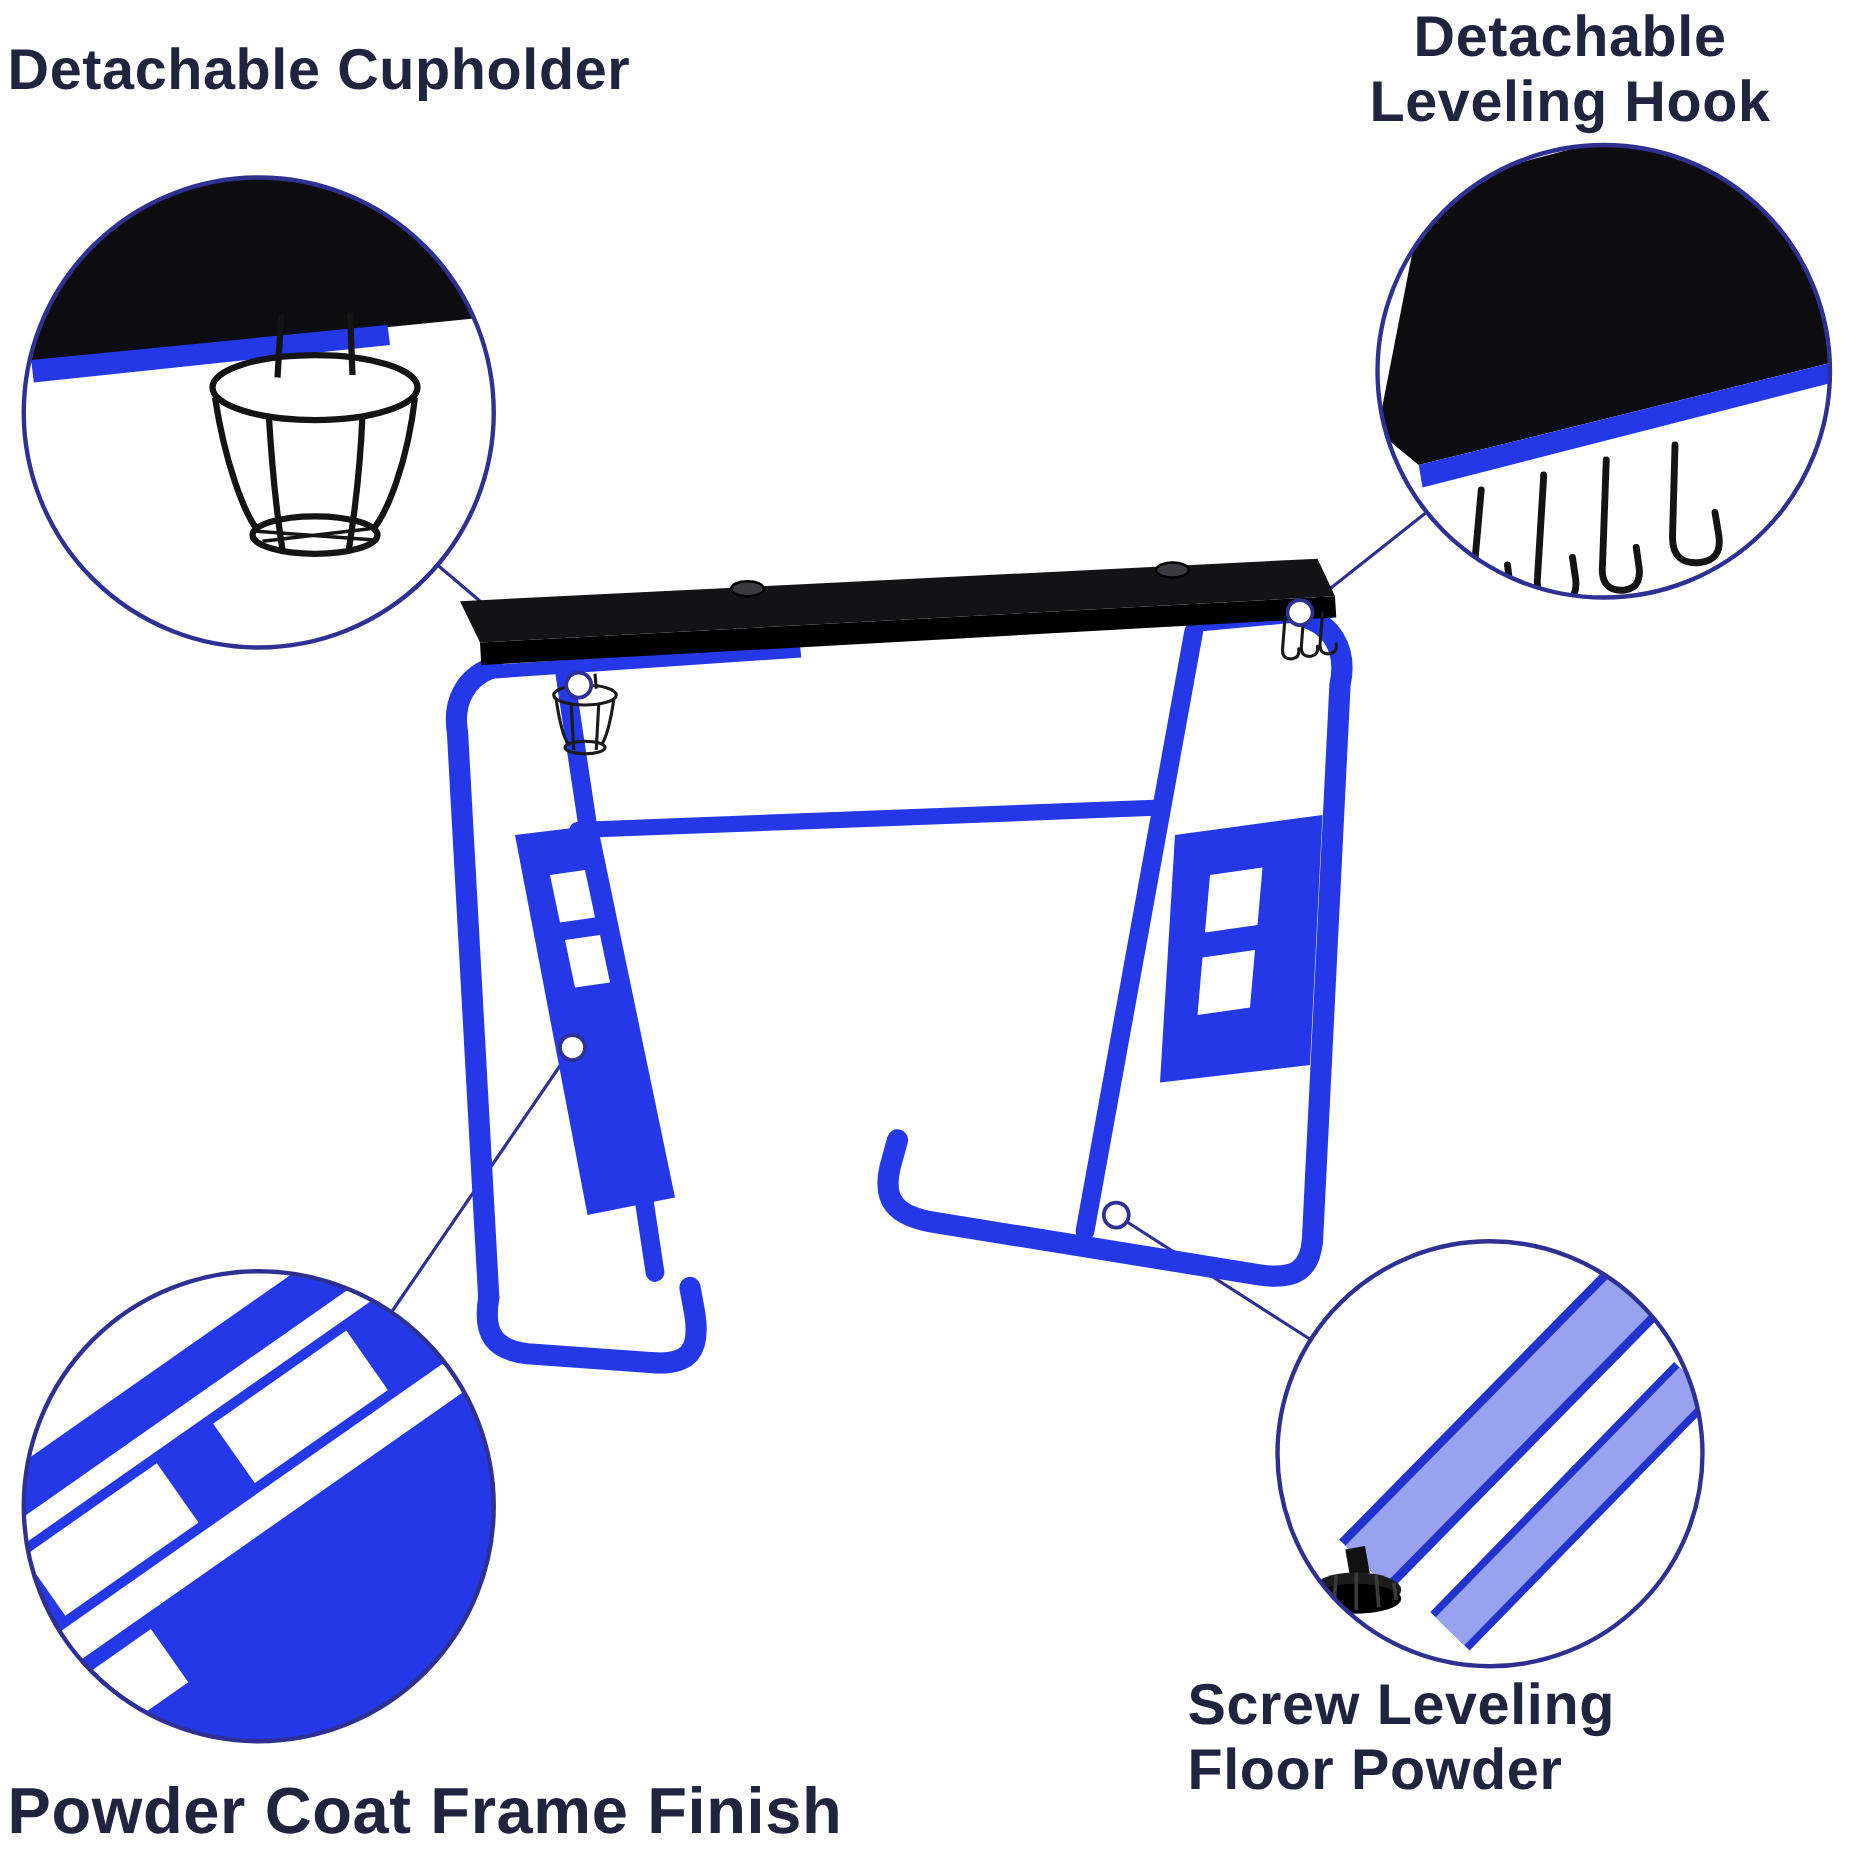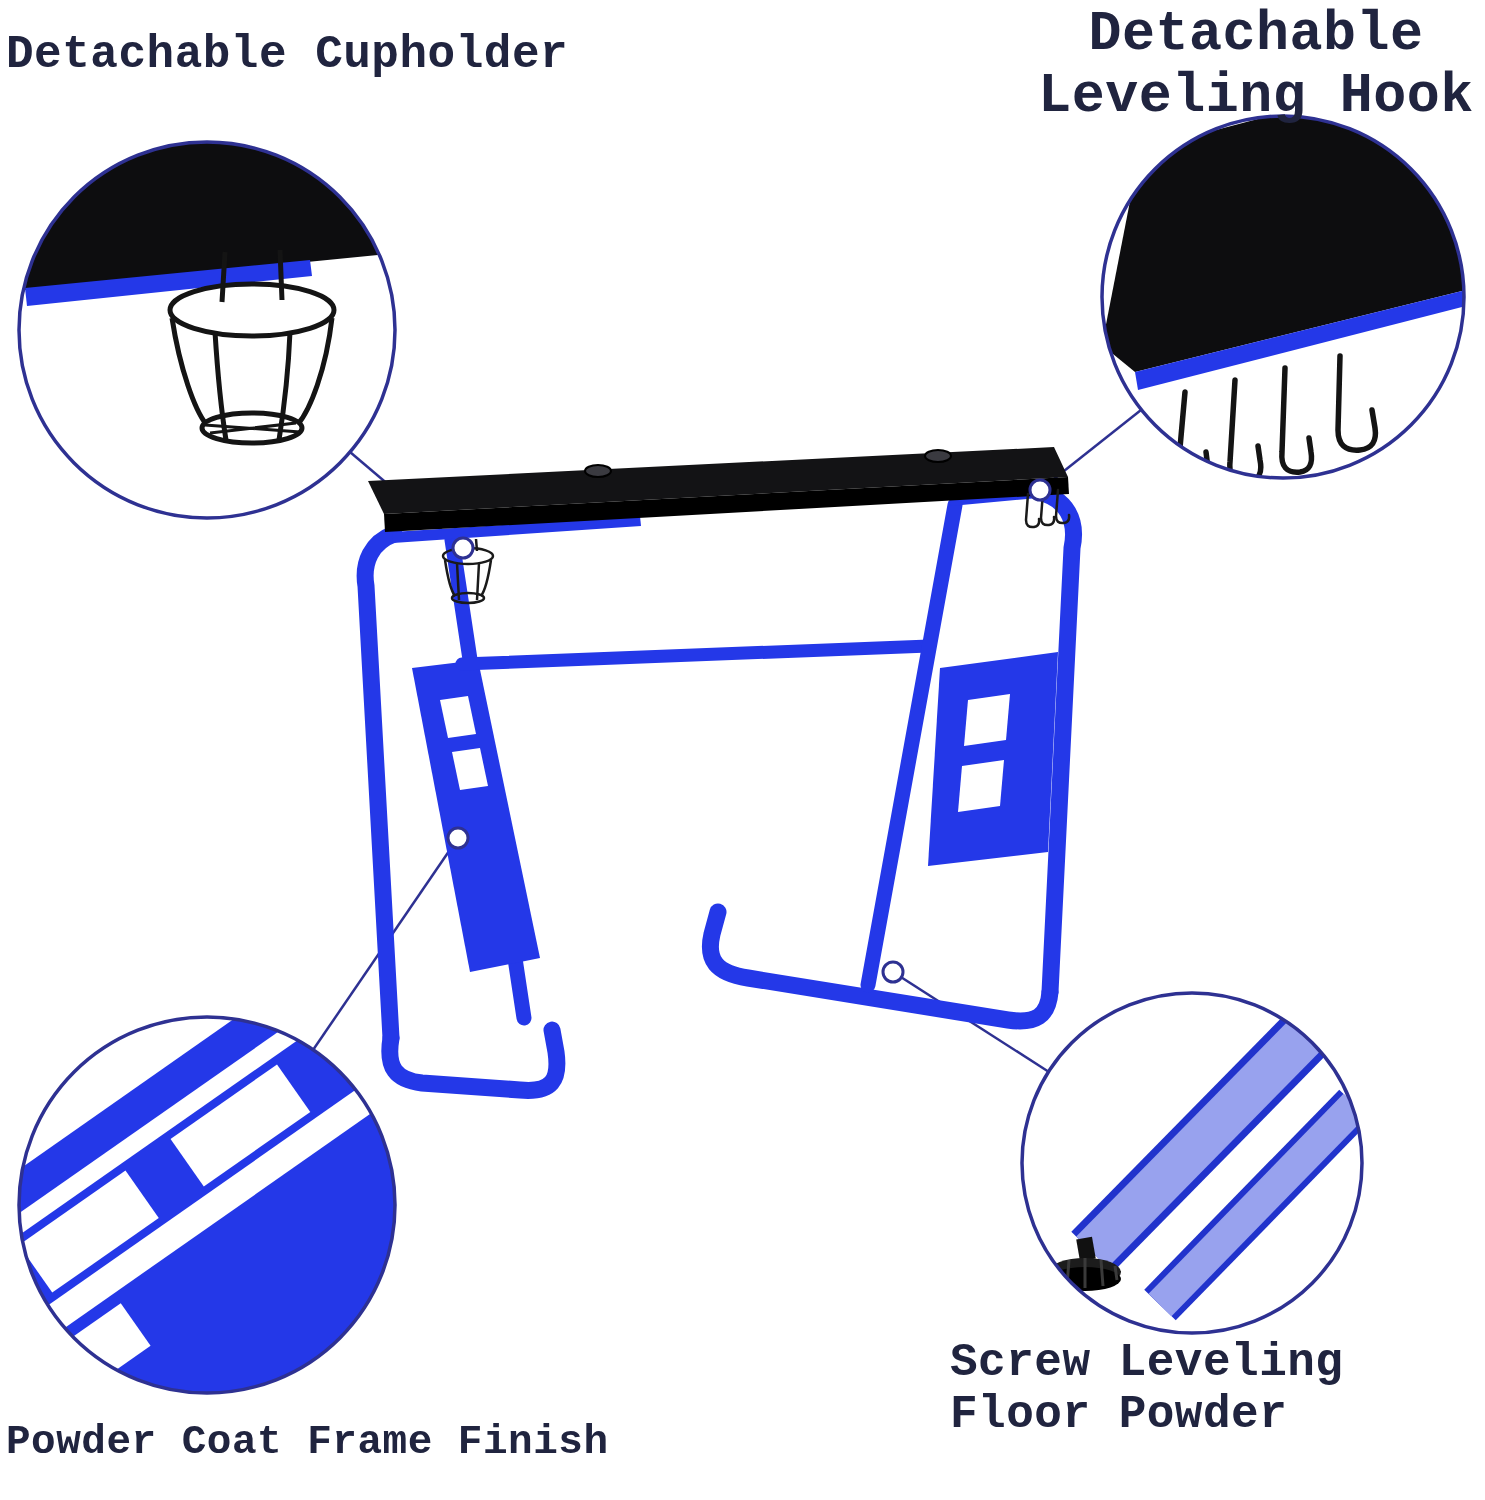--- a/index.html
+++ b/index.html
@@ -6,31 +6,31 @@
     --frame-blue:#2438e8;
     --text-navy:#20243f;
     --callout-border:#2e3192;
     --desk-top-black:#0d0d0f;
     --tube-highlight:#98a2ee;
   }
   *{box-sizing:border-box}
   body{margin:0;background:#fff}
   .canvas{
     position:relative;width:1485px;height:1500px;background:#fff;
-    font-family:Liberation Mono, monospace;overflow:hidden;
+    font-family:Liberation Sans, sans-serif;overflow:hidden;
   }
   .scene{position:absolute;left:0;top:0}
   .label{
     position:absolute;color:var(--text-navy);font-weight:600;
     letter-spacing:.5px;line-height:1.12;
   }
   .label-cupholder{left:6px;top:30px;font-size:46px}
-  .label-headphone{left:1030px;top:4px;width:452px;text-align:center;font-size:55px}
+  .label-headphone{left:1030px;top:4px;width:452px;text-align:center;font-size:46px}
   .label-glides{left:950px;top:1338px;width:500px;font-size:46px}
-  .label-frame{left:6px;top:1420px;font-size:41px}
+  .label-frame{left:6px;top:1420px;font-size:52px}
 </style>
 </head>
 <body>
 
 <div class="canvas">
 
   <svg class="scene" width="1485" height="1500" viewBox="0 0 1485 1500">
     <defs>
       <clipPath id="c1">
           <circle cx="207" cy="330" r="188"></circle>

